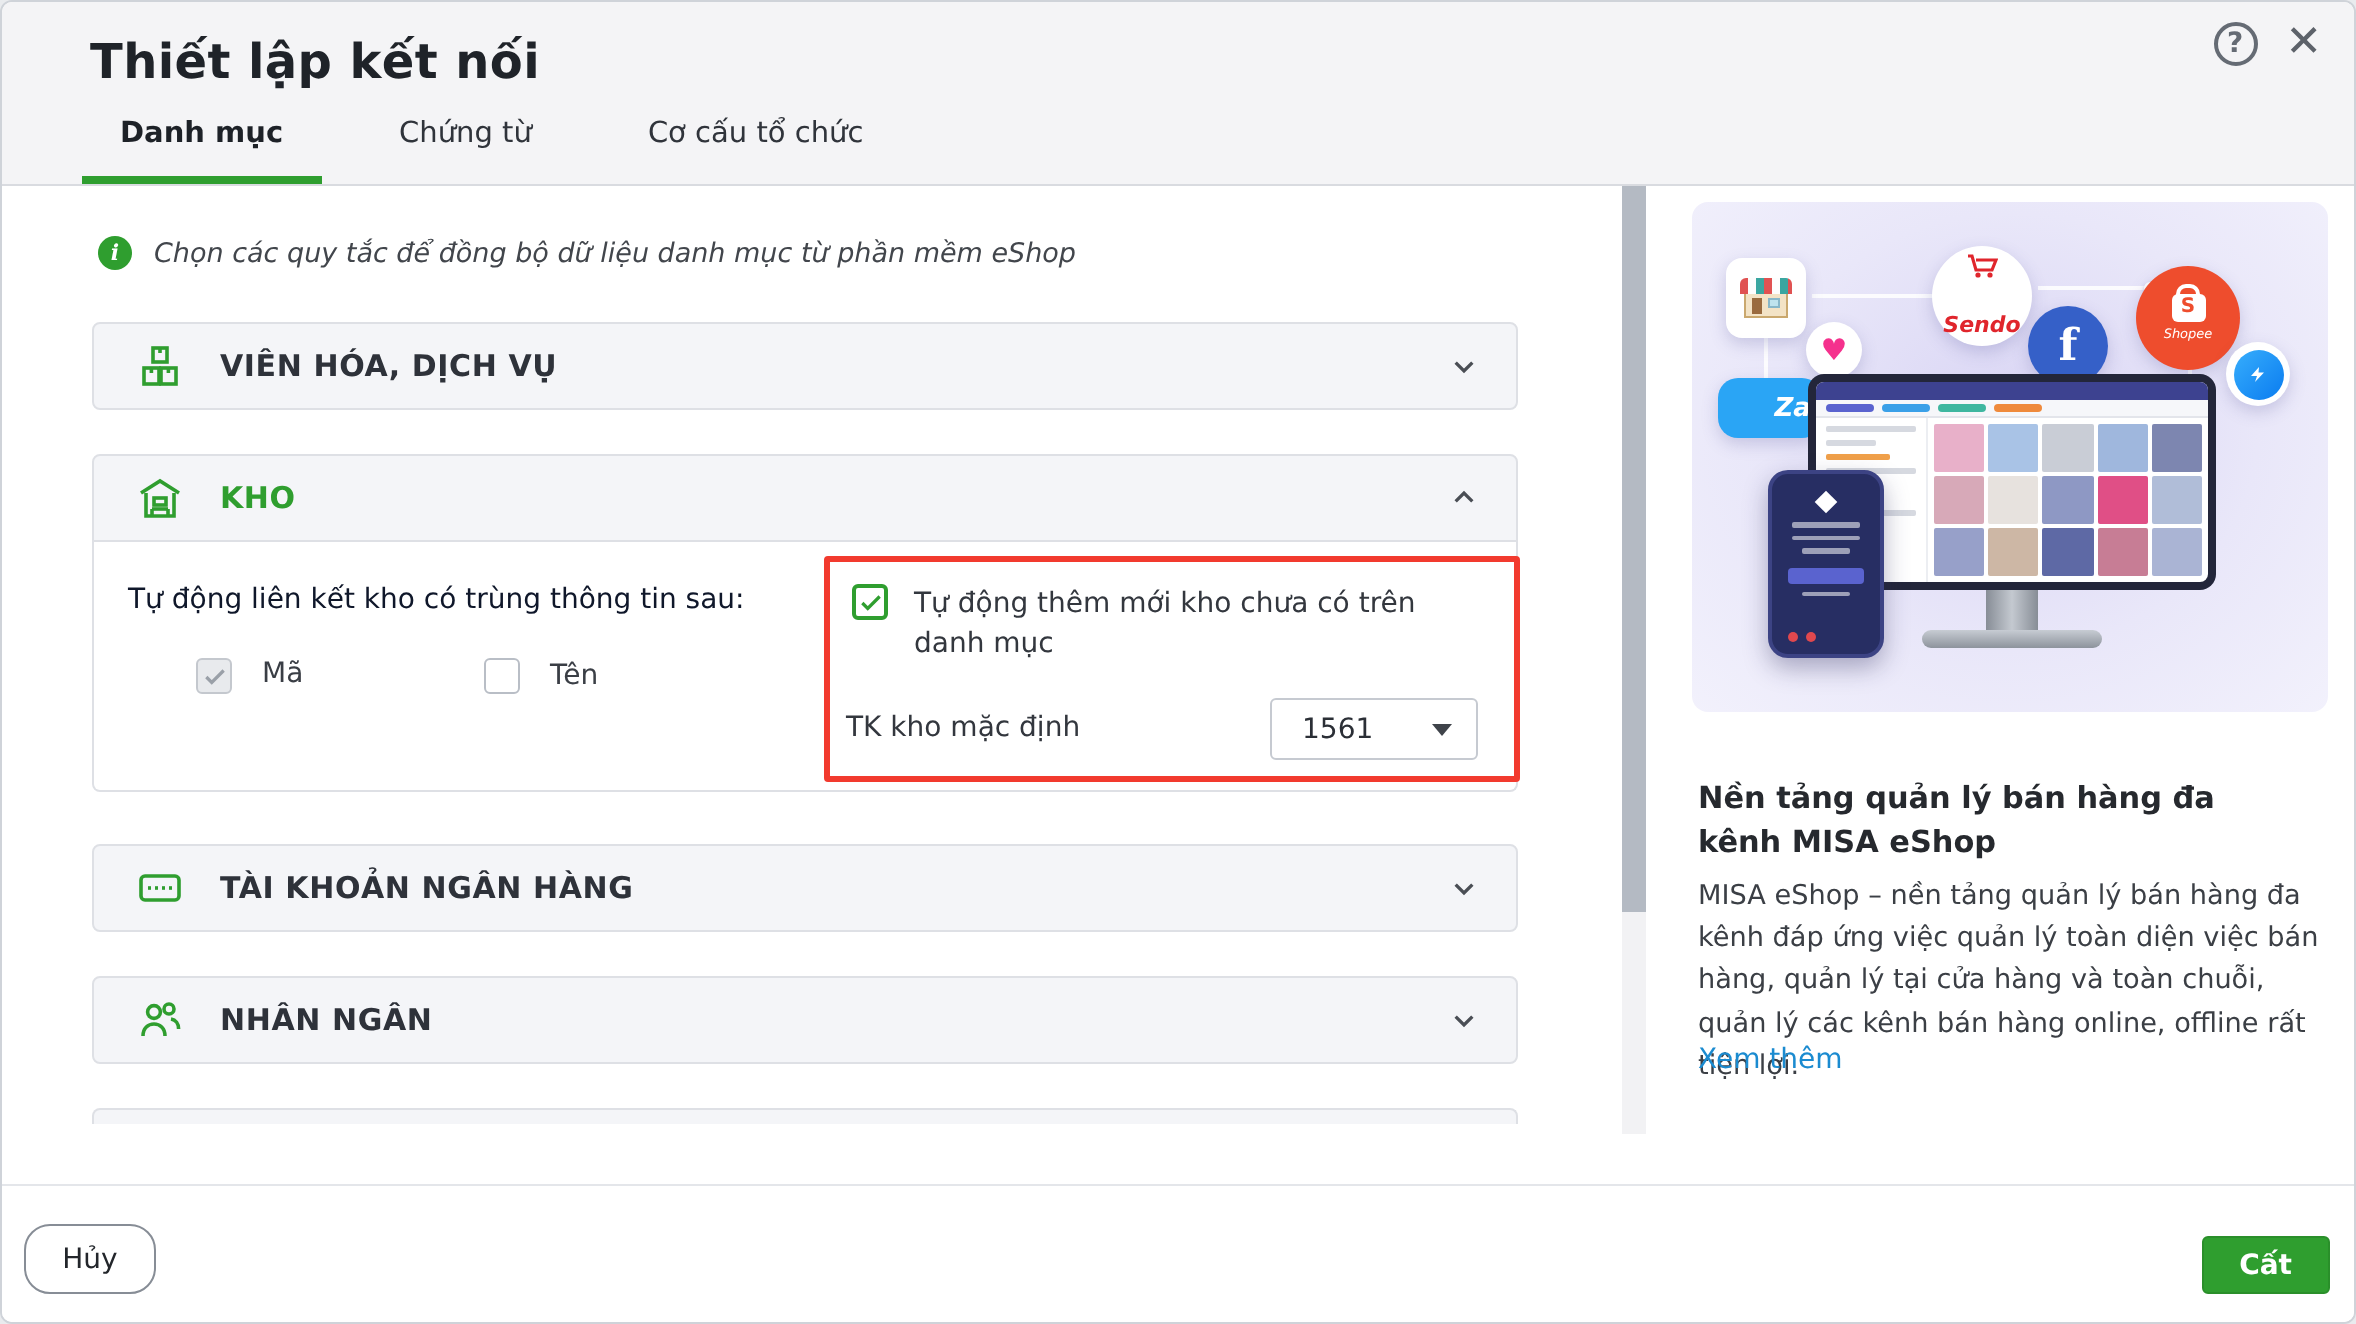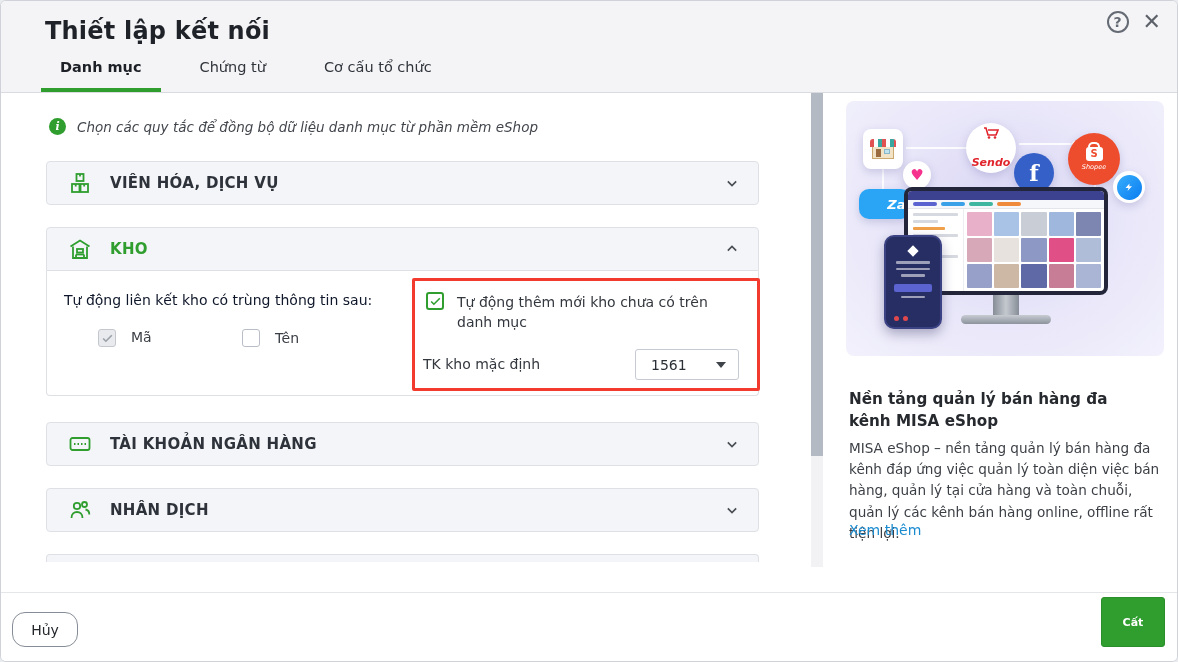--- a/index.html
+++ b/index.html
@@ -162,22 +162,22 @@
   .promo-desc { position:absolute; left:848px; top:437px; width:316px; font-size:13.6px;
                 color:#3b3f45; line-height:1.56; }
   .promo-link { position:absolute; left:848px; top:521px; font-size:14px; color:#1b8bd0; cursor:pointer; }
 
   
   .dlg-footer { position:absolute; left:0; bottom:0; width:100%; height:69px; background:#fff;
                 border-top:1px solid #e4e6ea; }
   .btn-cancel { position:absolute; left:11px; bottom:14px; height:35px; min-width:66px; padding:0 18px;
                 background:#fff; border:1px solid #878d96; border-radius:13px; font-size:14px;
                 color:#23262b; cursor:pointer; font-family:inherit; }
-  .btn-save { position:absolute; right:12px; bottom:14px; height:50px; min-width:64px; padding:0 18px;
-              background:#2f9e2f; border:1px solid #2a8f2a; border-radius:3px; font-size:11px;
+  .btn-save { position:absolute; right:12px; bottom:14px; height:29px; min-width:64px; padding:0 18px;
+              background:#2f9e2f; border:1px solid #2a8f2a; border-radius:3px; font-size:14px;
               font-weight:700; color:#fff; cursor:pointer; font-family:inherit; }
 </style>
 </head>
 <body>
 
 <div class="dialog">
 
   <div class="dlg-header">
     <div class="dlg-title">Thiết lập kết nối</div>
     <div class="hdr-actions">
@@ -288,21 +288,21 @@
 
   <div class="acc acc-emp">
     <span class="sec-icon">
       <svg viewBox="0 0 24 24" width="24" height="24" fill="none" stroke="currentColor" stroke-width="1.8">
         <circle cx="9" cy="8" r="3.2"></circle>
         <path d="M3.5,20 c0-4 2.6-6 5.5-6 s5.5,2 5.5,6"></path>
         <circle cx="16.5" cy="6.5" r="2.5"></circle>
         <path d="M17.5,11.5 c2.4,.4 3.8,2.4 3.8,5"></path>
       </svg>
     </span>
-    <span class="sec-label">NHÂN DỊCH</span>
+    <span class="sec-label">NHÂN NGÂN</span>
     <span class="chev">
       <svg viewBox="0 0 24 24" width="20" height="20" fill="none" stroke="currentColor" stroke-width="2">
           <polyline points="7,10 12,15 17,10"></polyline>
         </svg>
     </span>
   </div>
 
   <div class="acc acc-partial"></div>
 
   <div class="vscroll">

